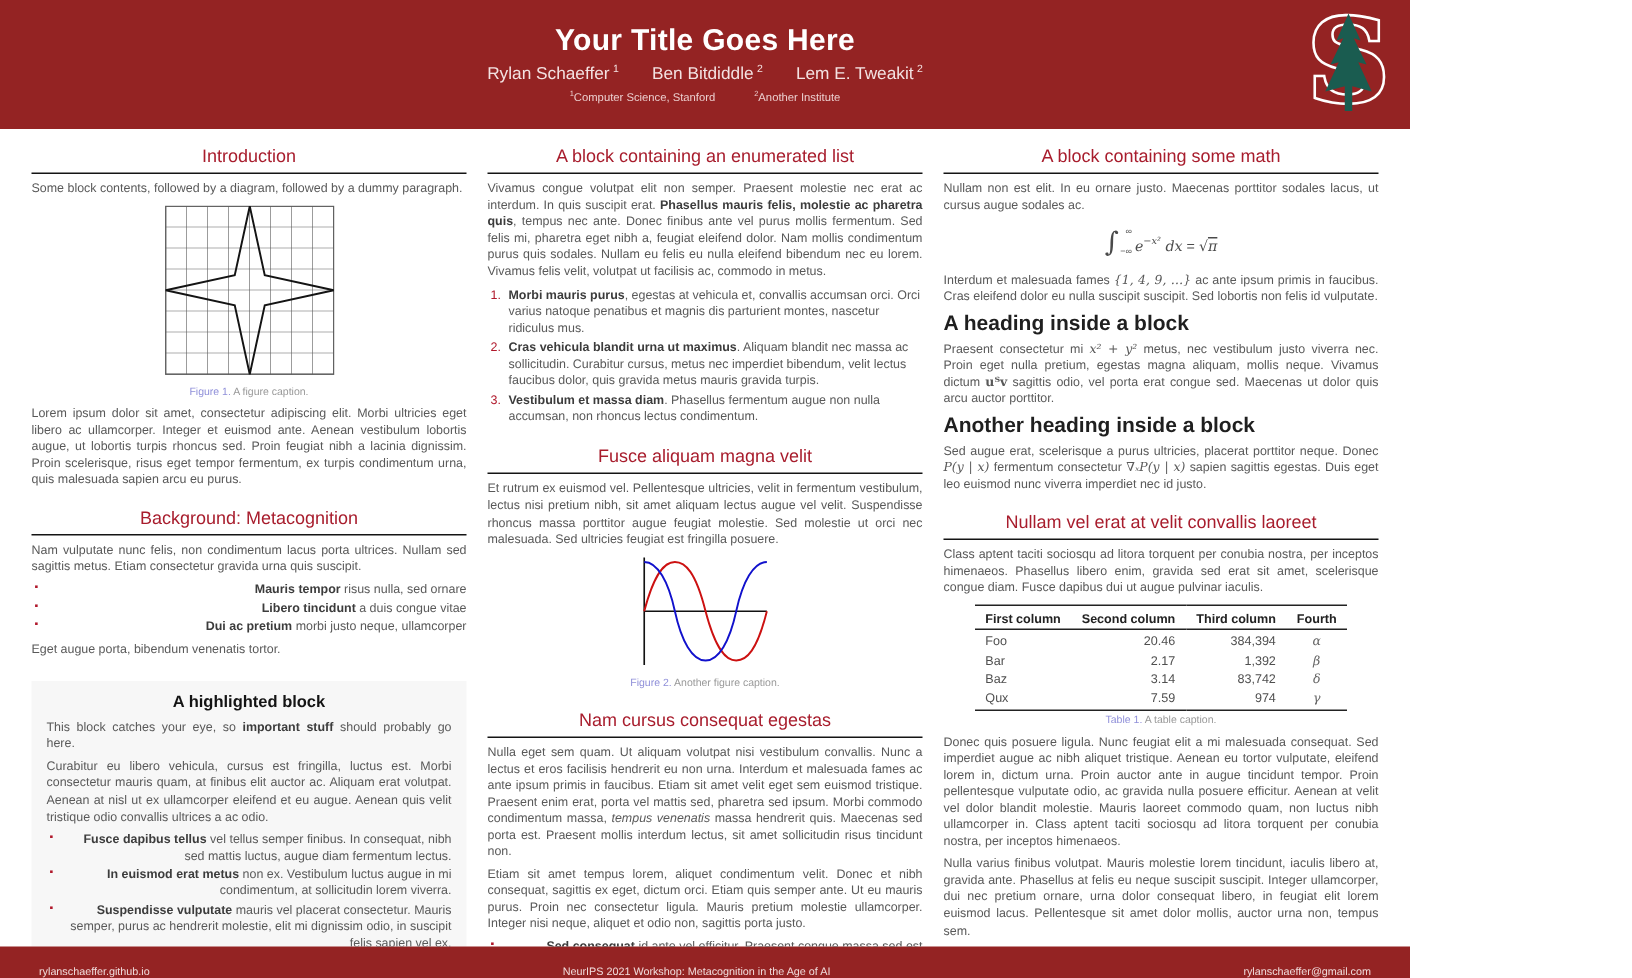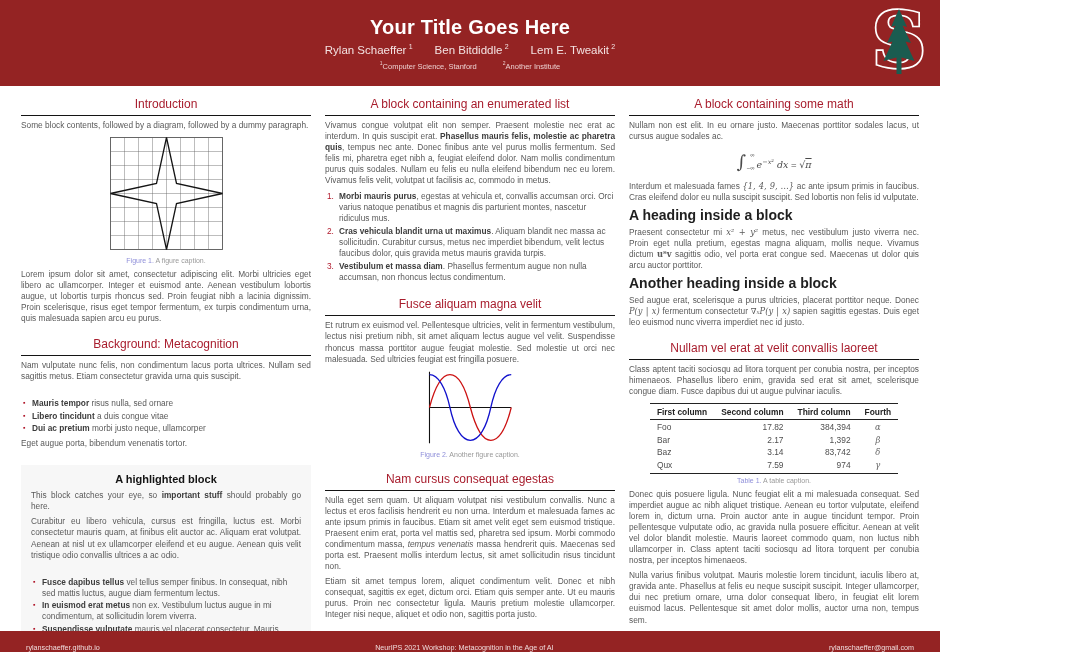--- a/index.html
+++ b/index.html
@@ -24,21 +24,21 @@
   
   .body { flex:1 1 auto; display:flex; gap:14px; padding:2px 21px 6px; overflow:hidden; background:#fff;}
   .col { flex:1 1 0; min-width:0; }
 
   .chead { color:#a81d2d; font-weight:normal; font-size:12px; text-align:center;
            padding:9px 0 4px; border-bottom:1.6px solid #141414; margin-bottom:2px; }
   .p { font-size:8.3px; color:#595959; line-height:1.33; text-align:justify; margin:4px 0; }
   .p b, .lead { color:#3c3c3c; }
   .subhead { font-size:14px; font-weight:bold; color:#1f1f1f; margin:0 0 2px; }
 
-  ul.blist { list-style:none; margin:16px 0 4px 2px; }
+  ul.blist { list-style:none; margin:4px 0 4px 2px;text-align:right; }
   ul.blist > li { font-size:8.3px; color:#595959; line-height:1.33; padding-left:9px; position:relative; margin:1.5px 0;}
   ul.blist > li::before { content:"▪"; color:#b0182b; position:absolute; left:0; top:0; font-size:7px; }
   ul.sublist { list-style:none; margin:1px 0 2px 6px; }
   ul.sublist > li { font-size:6.6px; color:#6a6a6a; line-height:1.35; padding-left:8px; position:relative; }
   ul.sublist > li::before { content:"▪"; color:#b0182b; position:absolute; left:0; top:0; font-size:5.5px; }
 
   ol.elist { list-style:none; margin:5px 0 5px 2px; counter-reset:n; }
   ol.elist > li { font-size:8.3px; color:#595959; line-height:1.33; padding-left:12px; position:relative; margin:2px 0; }
   .enum-n { position:absolute; left:0; color:#b0182b; }
 
@@ -207,21 +207,21 @@
           <tr>
             <th>First column</th>
             <th class="num">Second column</th>
             <th class="num">Third column</th>
             <th>Fourth</th>
           </tr>
         </thead>
         <tbody>
           <tr>
               <td>Foo</td>
-              <td class="num">17.82</td>
+              <td class="num">20.46</td>
               <td class="num">384,394</td>
               <td class="greek">α</td>
             </tr>
           <tr>
               <td>Bar</td>
               <td class="num">2.17</td>
               <td class="num">1,392</td>
               <td class="greek">β</td>
             </tr>
           <tr>

